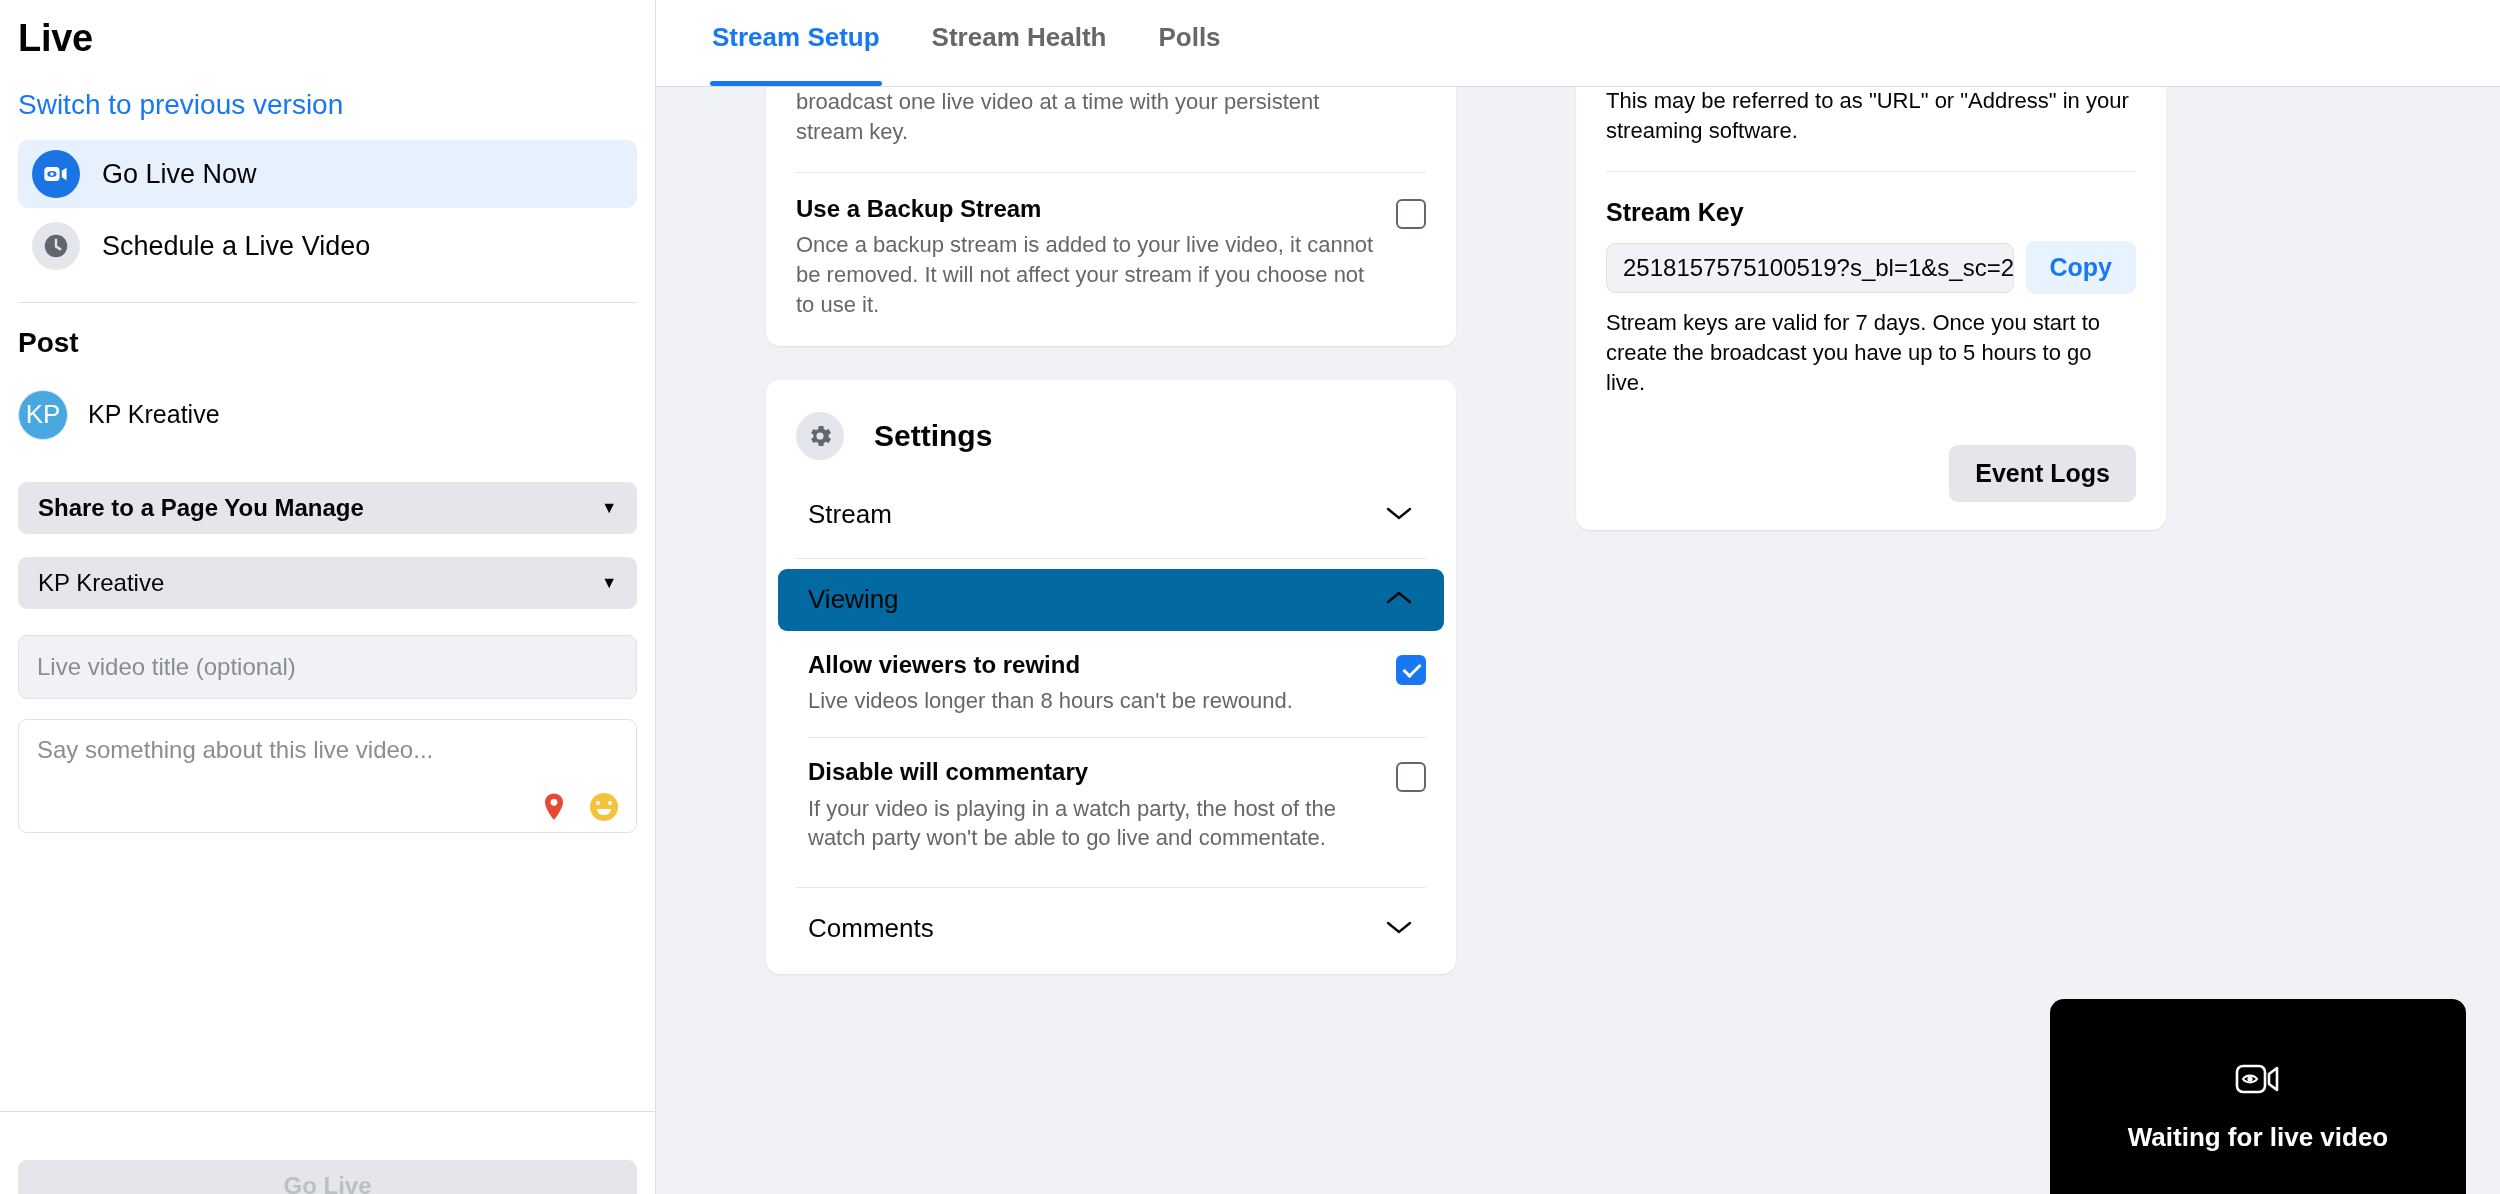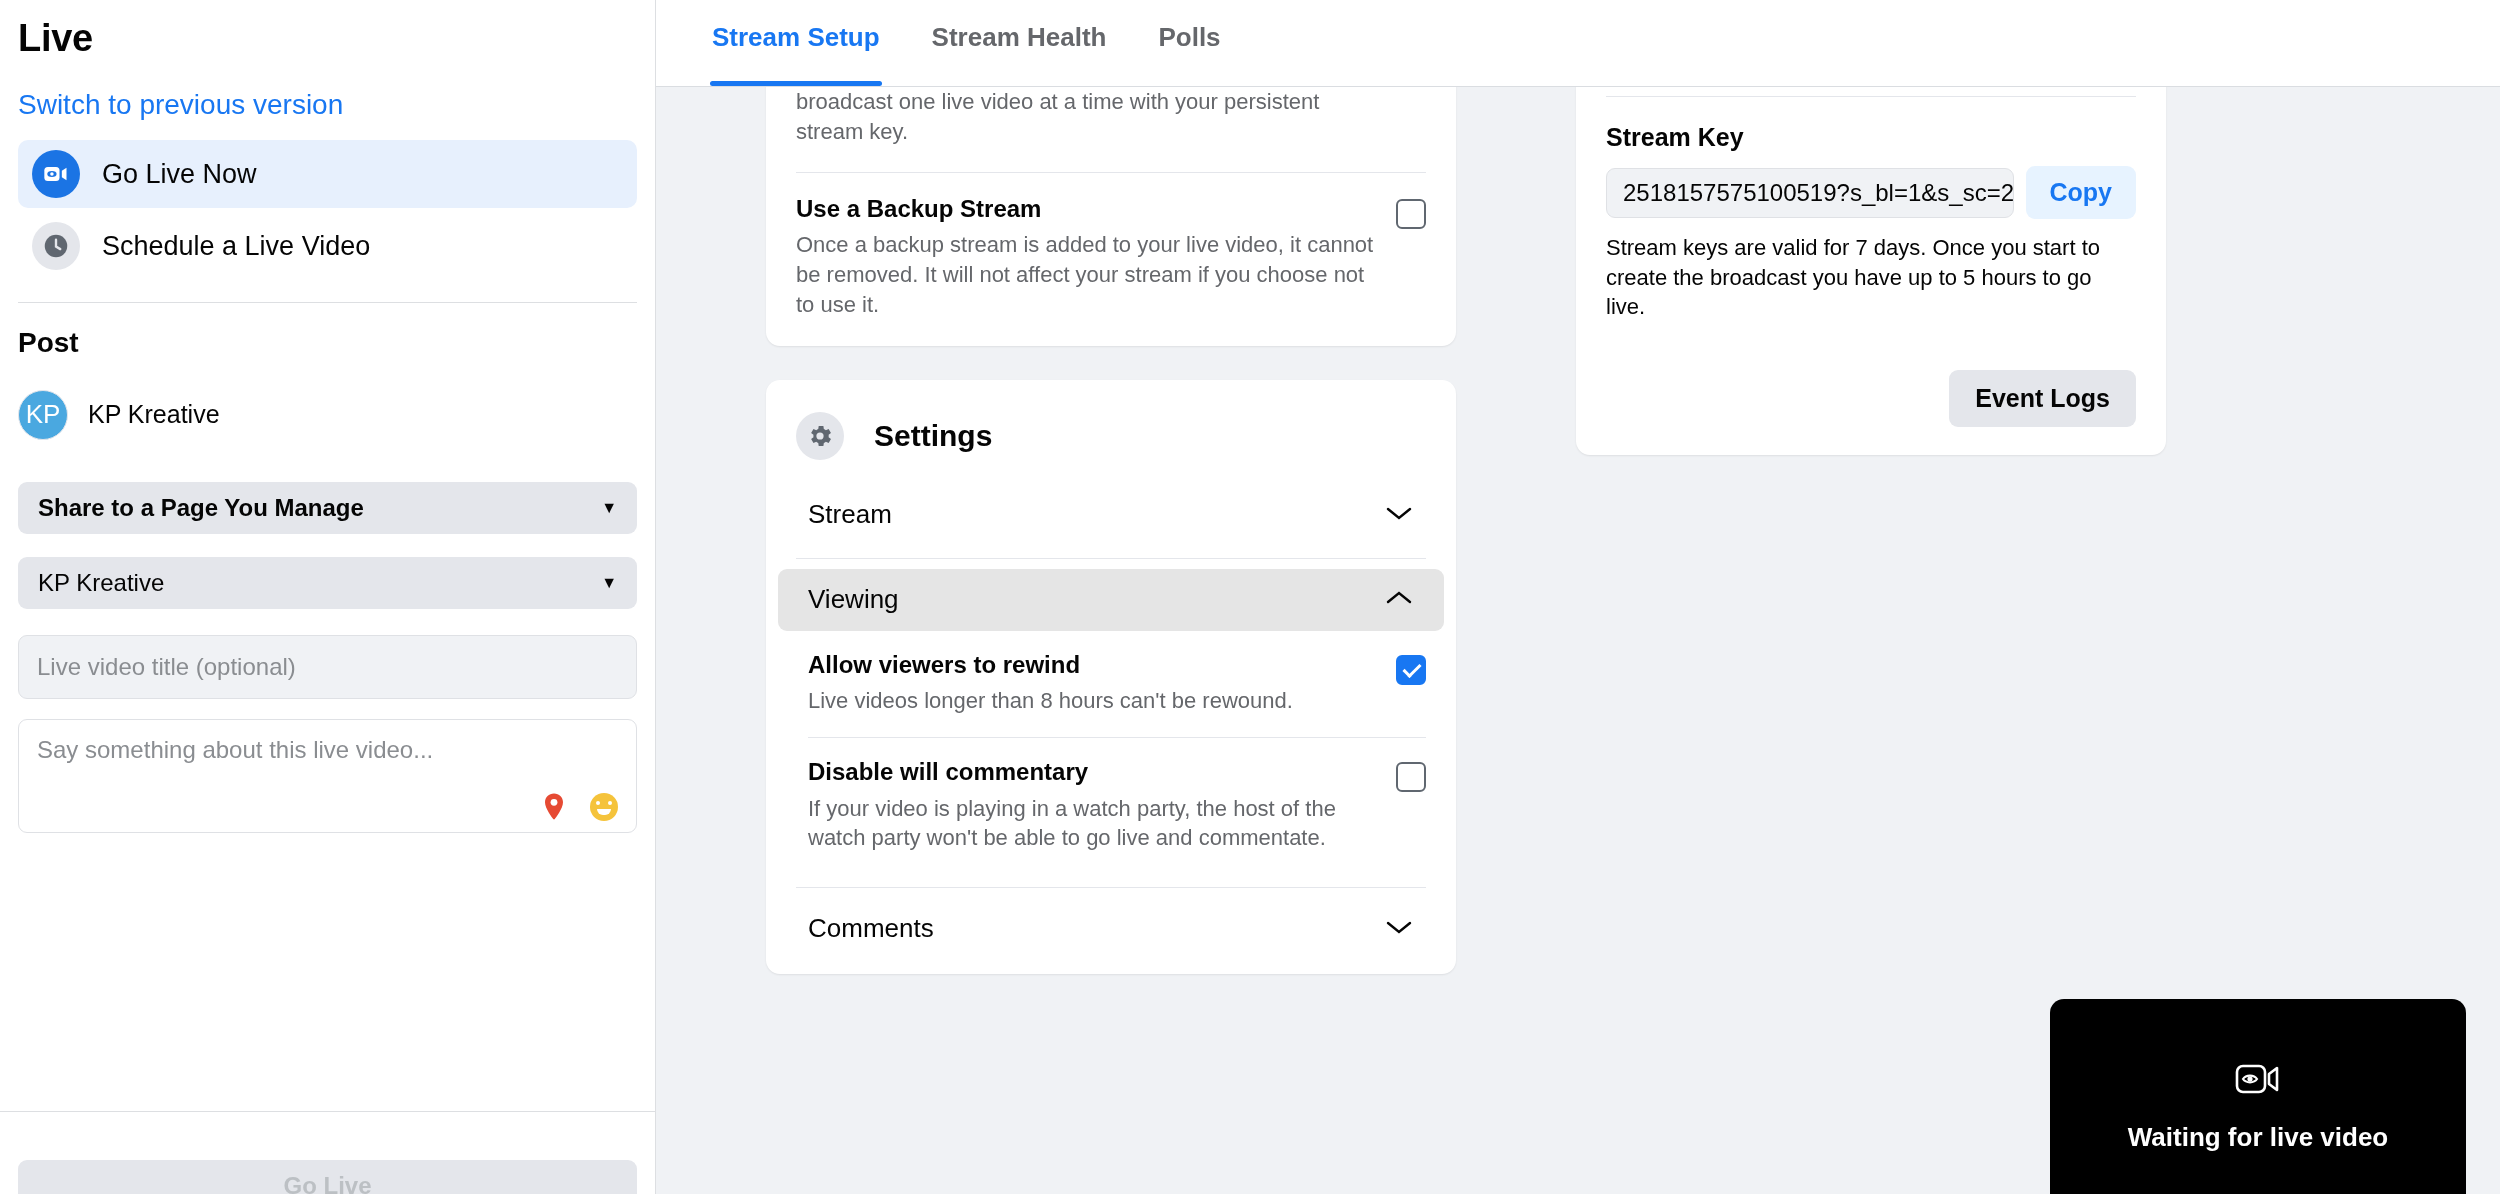--- a/index.html
+++ b/index.html
@@ -130,21 +130,21 @@
   }
 
   .settings-card { margin-top: 34px; padding: 0 0 14px 0; }
   .settings-head { display: flex; align-items: center; gap: 30px; padding: 32px 30px 24px 30px; }
   .gear-wrap { width: 48px; height: 48px; border-radius: 50%; background: #e4e6eb;
                display: flex; align-items: center; justify-content: center; flex: none; }
   .settings-title { font-size: 30px; font-weight: bold; color: #050505; }
 
   .accordion { display: flex; align-items: center; justify-content: space-between;
                padding: 0 30px; height: 62px; margin: 0 12px; border-radius: 9px; cursor: pointer; }
-  .accordion.open { background: #e5e5e5; align-items: center; }
+  .accordion.open { background: #0369a1; align-items: center; }
   .acc-label { font-size: 26px; color: #050505; }
   .acc-sep { height: 1px; background: #e4e6eb; margin: 12px 30px 10px 30px; }
 
   .acc-body { padding: 0 30px 0 42px; }
   .acc-row { display: flex; align-items: flex-start; gap: 20px; padding: 18px 0 22px 0; }
   .acc-row + .acc-row { border-top: 1px solid #e4e6eb; }
   .acc-row .opt-title { font-size: 24px; }
 
   
   .col-right { position: absolute; left: 920px; top: -87px; width: 590px; }
@@ -338,20 +338,21 @@
                 <path d="M4 5 L15 14 L26 5"></path>
               </svg>
             </span>
           </div>
         </div>
       </div>
 
       <div class="col-right">
         <div class="rcard">
           <div class="srv-field"></div>
+          <div class="hint">This may be referred to as "URL" or "Address" in your streaming software.</div>
           <div class="rdiv"></div>
           <div class="flabel">Stream Key</div>
           <div class="krow">
             <div class="kfield">2518157575100519?s_bl=1&amp;s_sc=25181575951005178</div>
             <div class="copy-btn">Copy</div>
           </div>
           <div class="note">Stream keys are valid for 7 days. Once you start to create the broadcast you have up to 5 hours to go live.</div>
           <div class="logs-wrap">
             <div class="logs-btn">Event Logs</div>
           </div>

